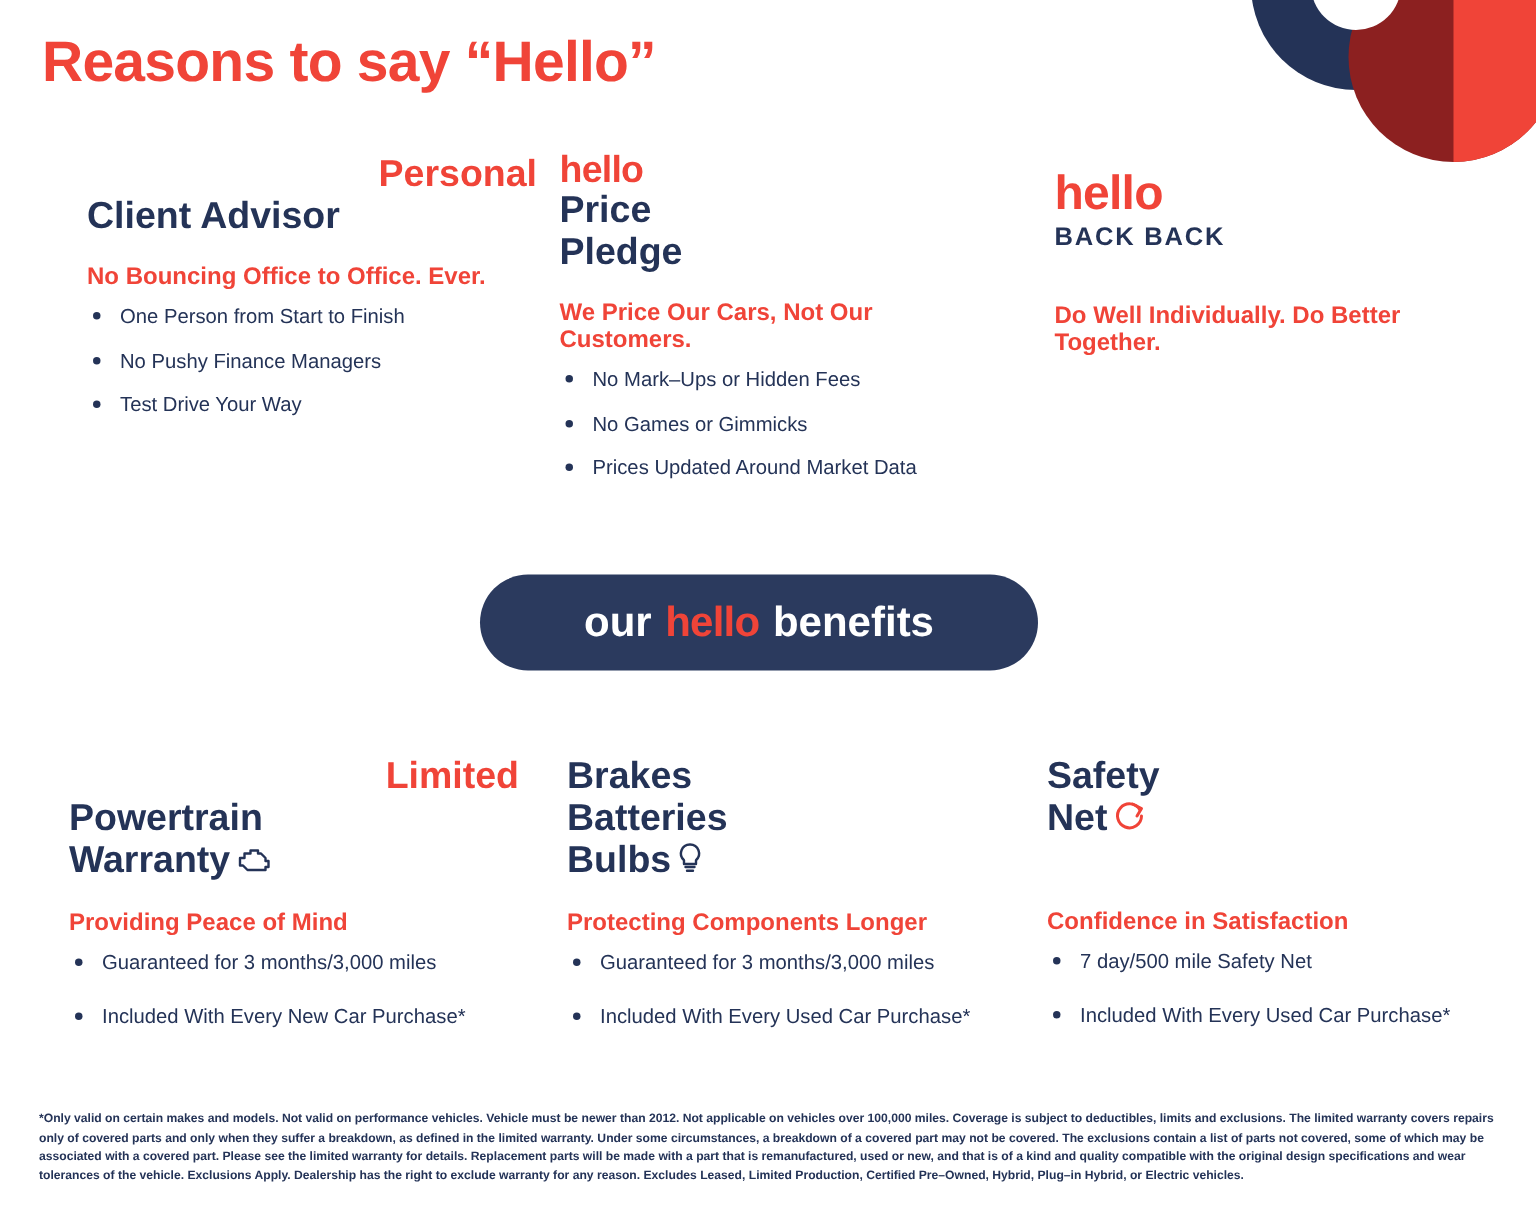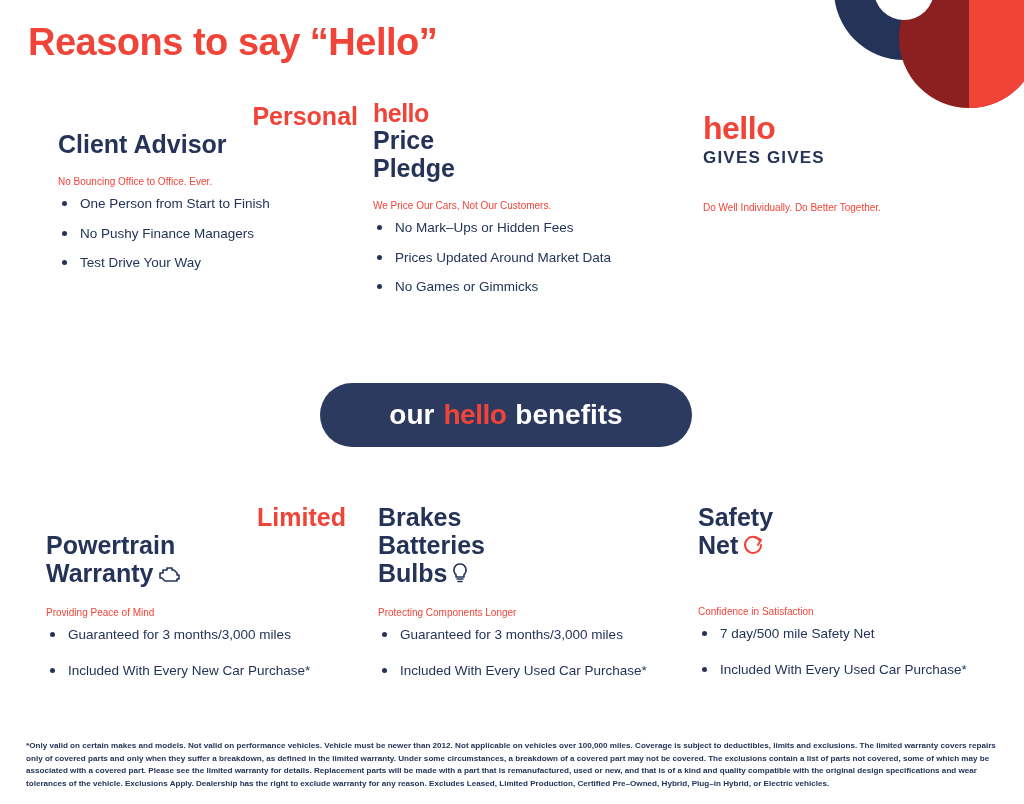--- a/index.html
+++ b/index.html
@@ -73,22 +73,22 @@
   .gives-back {
     color: #243357;
     font-size: 17px;
     font-weight: bold;
     letter-spacing: 1.2px;
     line-height: 1.2;
     margin-top: 2px;
   }
   .col-sub {
     color: #f04438;
-    font-size: 10px;
-    font-weight: normal;
+    font-size: 16px;
+    font-weight: bold;
     margin-top: 18px;
     margin-bottom: 8px;
   }
   ul.bullets {
     list-style: none;
     margin: 0;
     padding: 0;
   }
   ul.bullets li {
     position: relative;
@@ -183,28 +183,28 @@
 
   <div class="col" style="left:373px; top:100px;">
     <div class="hello-word">hello</div>
     <div class="col-title">
       <div class="navy">Price</div>
       <div class="navy">Pledge</div>
     </div>
     <div class="col-sub">We Price Our Cars, Not Our Customers.</div>
     <ul class="bullets">
       <li>No Mark–Ups or Hidden Fees</li>
+      <li>No Games or Gimmicks</li>
       <li>Prices Updated Around Market Data</li>
-      <li>No Games or Gimmicks</li>
     </ul>
   </div>
 
   <div class="col" style="left:703px; top:112px;">
     <div class="hello-word" style="font-size:32px;">hello</div>
-    <div class="gives-back">GIVES GIVES</div>
+    <div class="gives-back">BACK BACK</div>
     <div class="col-sub" style="margin-top:34px;">Do Well Individually. Do Better Together.</div>
   </div>
 
   <div class="pill">
     <span>our</span>
     <span class="hl">hello</span>
     <span>benefits</span>
   </div>
 
   <div class="col" style="left:46px; top:503px;">

